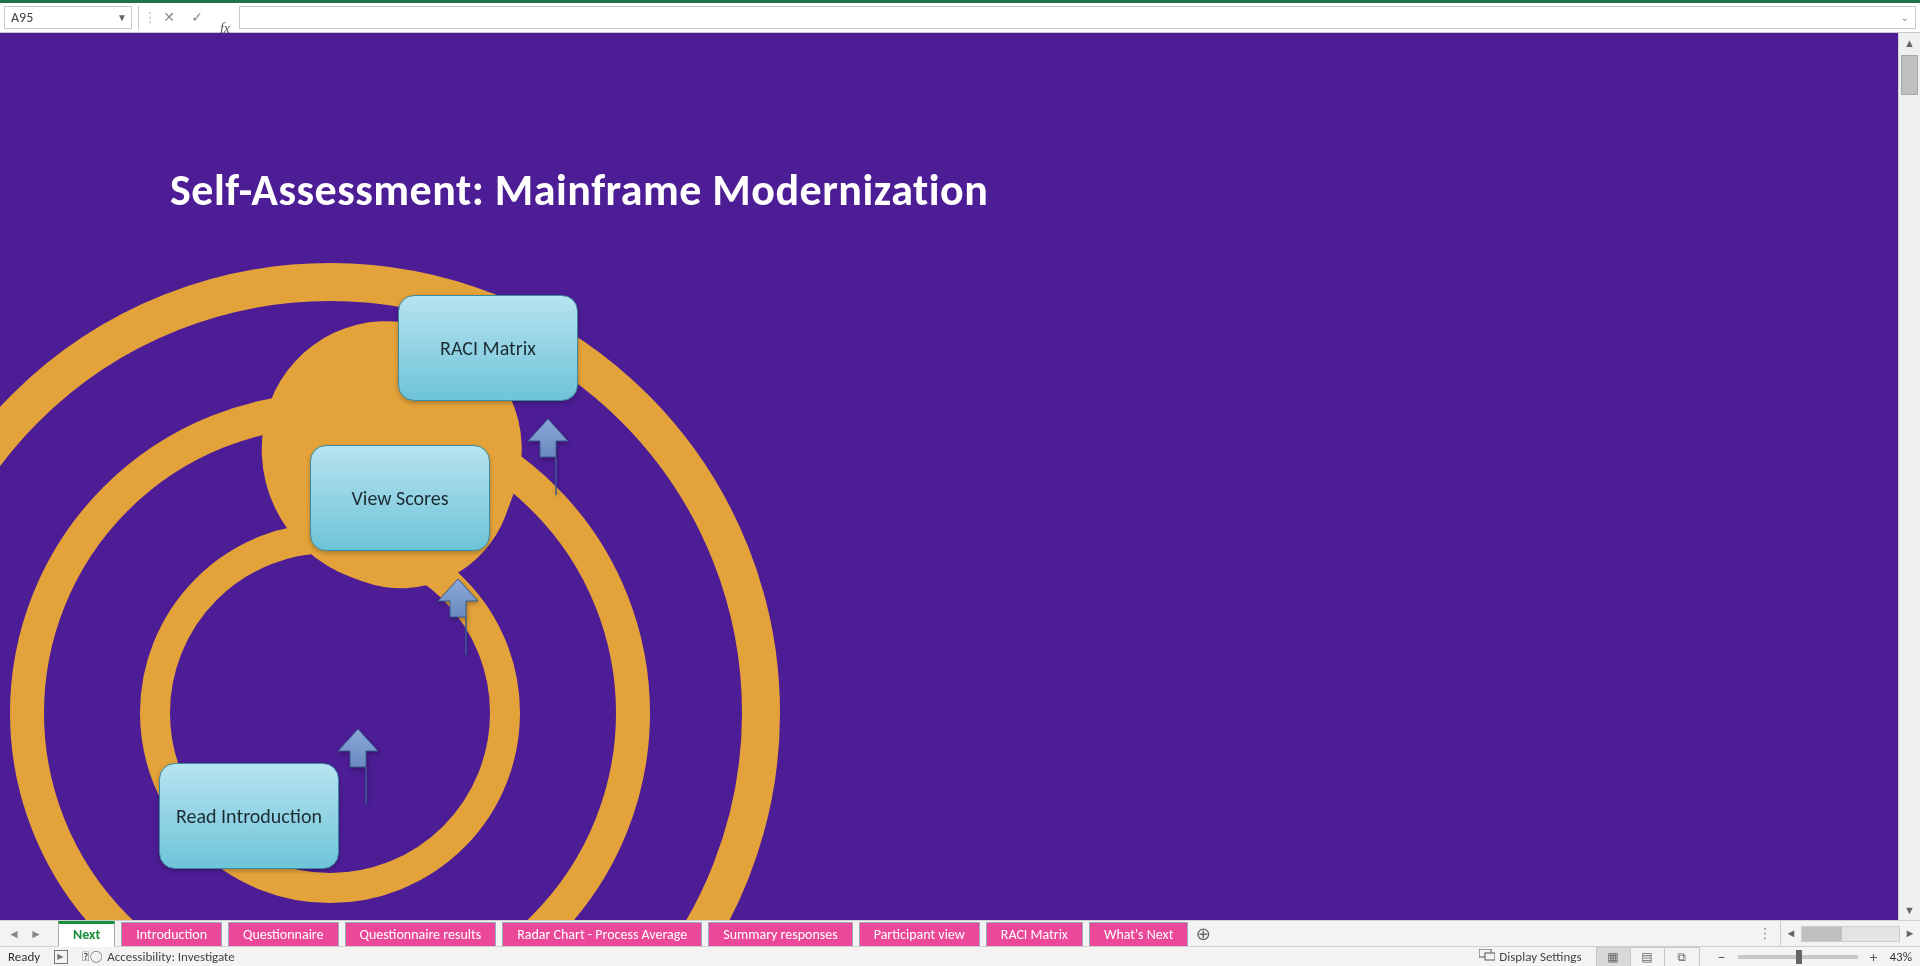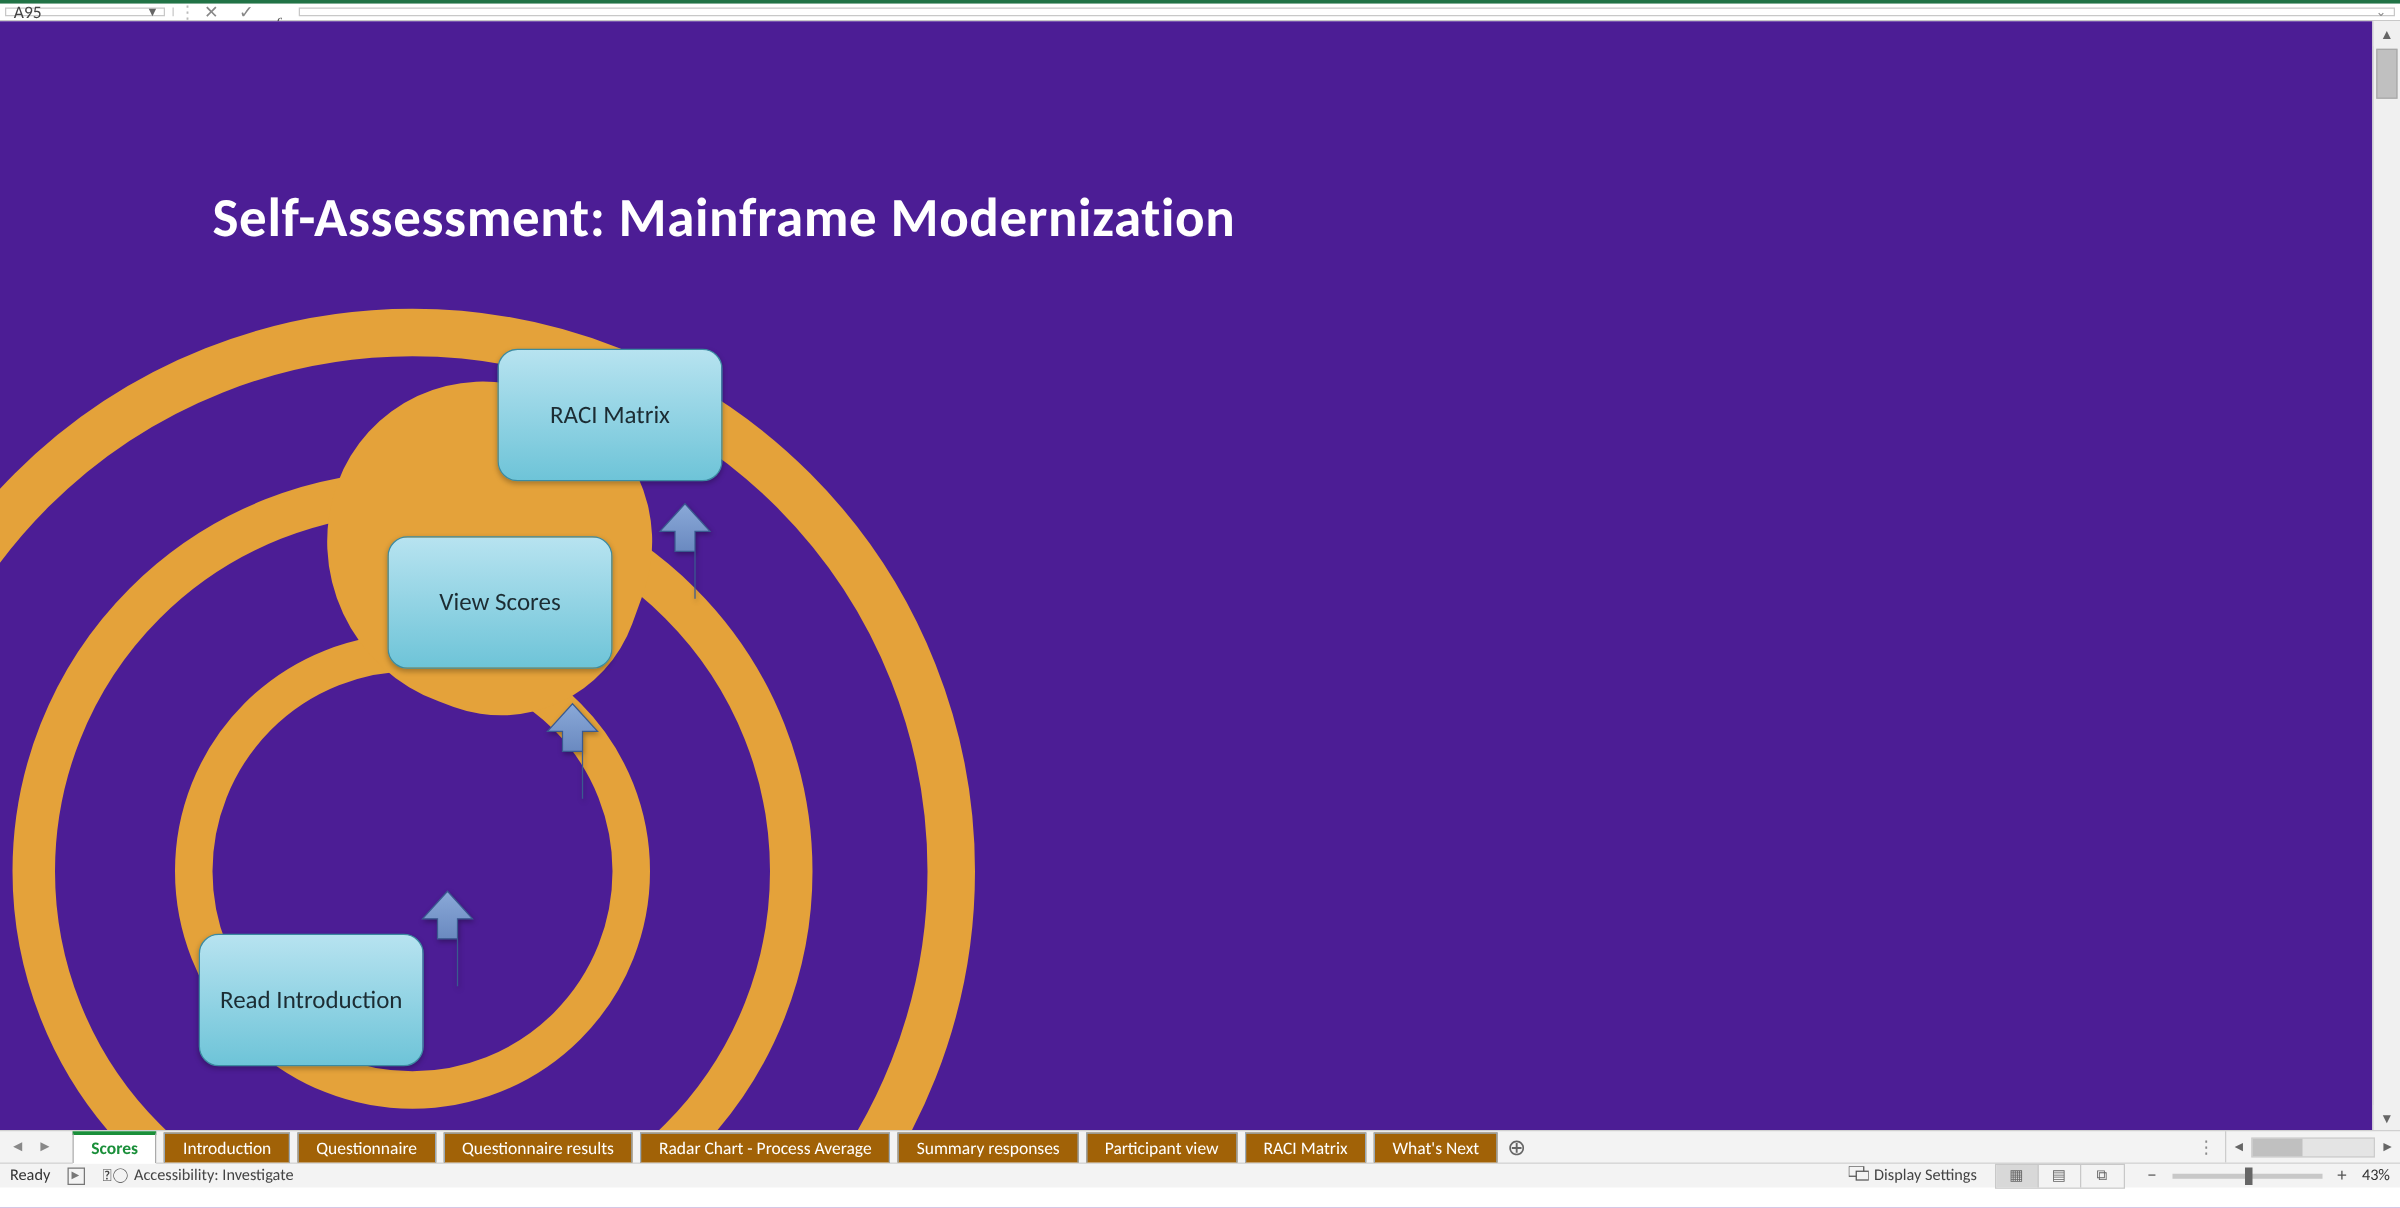--- a/index.html
+++ b/index.html
@@ -1,21 +1,21 @@
 <!DOCTYPE html>
 <html><head>
 <meta charset="utf-8">
 <style>
   * { box-sizing: border-box; margin: 0; padding: 0; font-family: "Segoe UI", Calibri, Arial, sans-serif; }
   html, body { width: 1920px; height: 966px; overflow: hidden; background: #fff; }
 
   .top-green { height: 3px; background: #217346; }
 
   
-  .fbar { height: 14px; display: flex; align-items: stretch; border-bottom: 1px solid #c8c8c8; background: #fff; font-size: 14px; color: #444; }
+  .fbar { height: 30px; display: flex; align-items: stretch; border-bottom: 1px solid #c8c8c8; background: #fff; font-size: 14px; color: #444; }
   .namebox { width: 128px; border: 1px solid #c8c8c8; margin: 3px 0 3px 4px; display: flex; align-items: center; padding: 0 6px; position: relative; background: #fff; }
   .namebox .dd { position: absolute; right: 4px; font-size: 10px; color: #666; }
   .vsep { width: 1px; background: #c8c8c8; margin: 3px 6px; }
   .dothandle { width: 10px; display:flex; align-items:center; justify-content:center; color:#bbb; font-size:14px; }
   .fbtn { width: 28px; display: flex; align-items: center; justify-content: center; color: #888; cursor: default; }
   .fx { font-style: italic; font-family: "Cambria Math", serif; color: #555; margin-top: 22px; }
   .formula-input { flex: 1; border: 1px solid #c8c8c8; margin: 3px 4px 3px 0; background: #fff; padding: 0 6px; display:flex; align-items:center; position:relative; }
   .formula-expand { position:absolute; right:6px; font-size:10px; color:#888; }
 
   
@@ -46,21 +46,21 @@
   .arrow svg { width:100%; height:100%; filter:drop-shadow(1px 2px 2px rgba(0,0,0,.3)); }
   .arrow.a1 { left:320px; top:694px; }
   .arrow.a2 { left:420px; top:544px; }
   .arrow.a3 { left:510px; top:384px; }
 
   
   .tabsrow { height:26px; background:#f3f3f3; display:flex; align-items:stretch; border-top:1px solid #d0d0d0; font-size:14px; }
   .tabnav { width:50px; display:flex; align-items:center; justify-content:center; gap:10px; color:#888; padding:0 6px; }
   .tabnav span { cursor:default; font-size:12px; }
   .tabs { display:flex; align-items:flex-end; gap:6px; padding-left:8px; flex:0 0 auto; }
-  .tab { padding:0 14px; height:24px; line-height:24px; border:1px solid #9ab; border-bottom:none; background:#a16207; color:#fff; font-size:14px; cursor:pointer; }
+  .tab { padding:0 14px; height:24px; line-height:24px; border:1px solid #9ab; border-bottom:none; background:#ec4899; color:#fff; font-size:14px; cursor:pointer; }
   .tab.active { background:#fff; color:#1a8f3a; font-weight:700; border:1px solid #aaa; border-bottom:1px solid #fff; position:relative; top:1px; border-top:3px solid #1a8f3a; height:26px; line-height:22px; }
   .addsheet { width:30px; display:flex; align-items:center; justify-content:center; color:#666; font-size:18px; cursor:pointer; }
   .tabs-spacer { flex:1; }
   .tabs-dots { width:30px; display:flex; align-items:center; justify-content:center; color:#888; }
   .hscroll { width:140px; display:flex; align-items:center; border-left:1px solid #ccc; }
   .hscroll .btn { width:20px; text-align:center; font-size:11px; color:#666; }
   .hscroll .track { flex:1; height:16px; background:#e4e4e4; position:relative; border:1px solid #ccc; }
   .hscroll .thumb { position:absolute; left:0; top:0; height:100%; width:40px; background:#c0c0c0; }
 
   
@@ -160,21 +160,21 @@
     <div class="vscroll-down" style="position:absolute;bottom:0;left:0;right:0;">▼</div>
   </div>
 </div>
 
 <div class="tabsrow">
   <div class="tabnav">
     <span>◄</span>
     <span>►</span>
   </div>
   <div class="tabs" id="tabs-container">
-      <div class="tab active"><span>Scores</span></div>
+      <div class="tab active"><span>Next</span></div>
       <div class="tab"><span>Introduction</span></div>
       <div class="tab"><span>Questionnaire</span></div>
       <div class="tab"><span>Questionnaire results</span></div>
       <div class="tab"><span>Radar Chart - Process Average</span></div>
       <div class="tab"><span>Summary responses</span></div>
       <div class="tab"><span>Participant view</span></div>
       <div class="tab"><span>RACI Matrix</span></div>
       <div class="tab"><span>What's Next</span></div>
     </div>
   <div class="addsheet">⊕</div>

